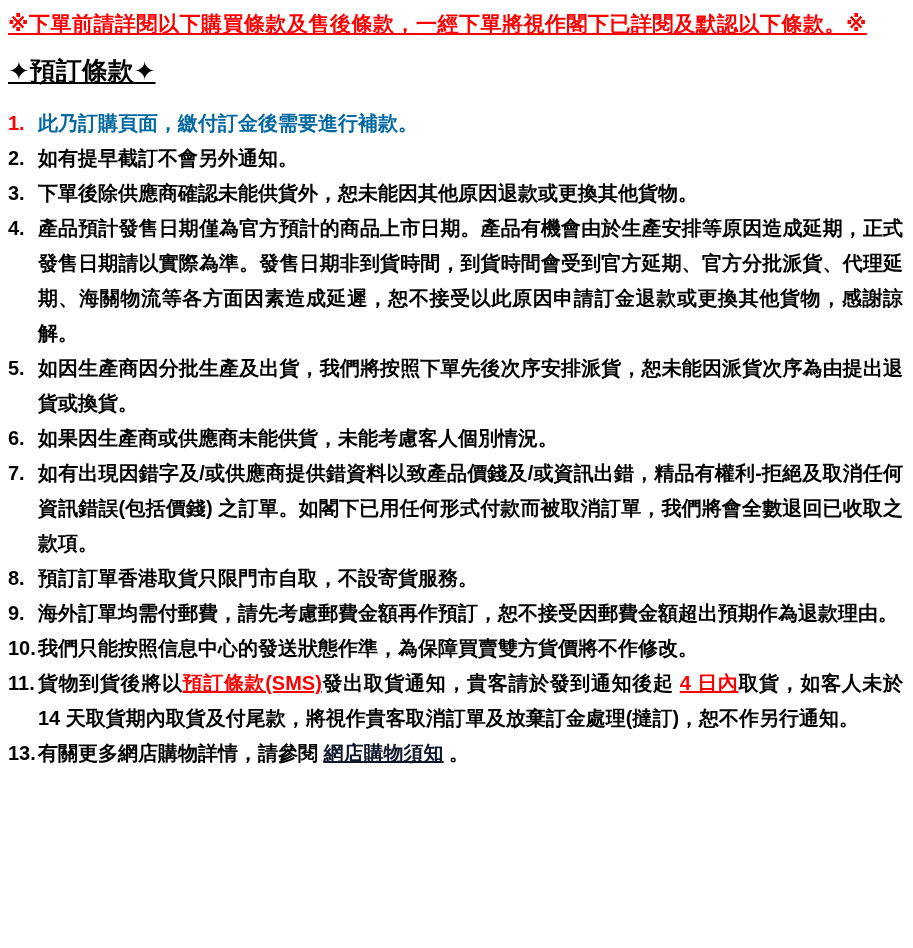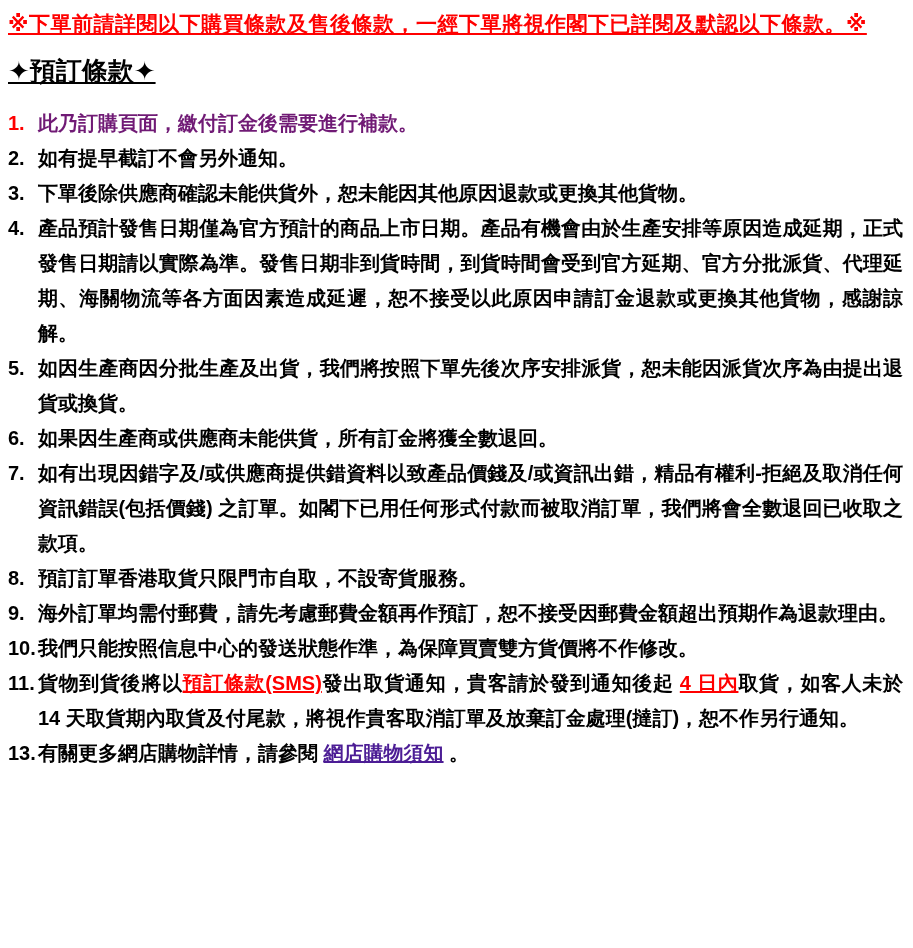--- a/index.html
+++ b/index.html
@@ -45,27 +45,27 @@
   .term-num {
     flex: 0 0 30px;
     width: 30px;
   }
   .term-body {
     flex: 1;
     text-align: justify;
   }
   .red { color: #ff0000; }
   .seg-normal { color: #000000; margin-top: 45px; }
-  .seg-red { color: #701a75; }
+  .seg-red { color: #0369a1; }
   .seg-redlink {
     color: #ff0000;
     text-decoration: underline;
   }
   .seg-bluelink {
-    color: #4c1d95;
+    color: #0f172a;
     text-decoration: underline;
     cursor: pointer;
   }
 </style>
 </head>
 <body>
 
 <div class="page">
   <div class="notice">※下單前請詳閱以下購買條款及售後條款，一經下單將視作閣下已詳閱及默認以下條款。※</div>
   <div class="section-title">✦預訂條款✦</div>
@@ -85,21 +85,21 @@
       <div class="term-row">
         <span class="term-num">4.</span>
         <span class="term-body"><span class="seg-normal">產品預計發售日期僅為官方預計的商品上市日期。產品有機會由於生產安排等原因造成延期，正式發售日期請以實際為準。發售日期非到貨時間，到貨時間會受到官方延期、官方分批派貨、代理延期、海關物流等各方面因素造成延遲，恕不接受以此原因申請訂金退款或更換其他貨物，感謝諒解。</span></span>
       </div>
       <div class="term-row">
         <span class="term-num">5.</span>
         <span class="term-body"><span class="seg-normal">如因生產商因分批生產及出貨，我們將按照下單先後次序安排派貨，恕未能因派貨次序為由提出退貨或換貨。</span></span>
       </div>
       <div class="term-row">
         <span class="term-num">6.</span>
-        <span class="term-body"><span class="seg-normal">如果因生產商或供應商未能供貨，所有訂金將獲全數退回。</span></span>
+        <span class="term-body"><span class="seg-normal">如果因生產商或供應商未能供貨，未能考慮客人個別情況。</span></span>
       </div>
       <div class="term-row">
         <span class="term-num">7.</span>
         <span class="term-body"><span class="seg-normal">如有出現因錯字及/或供應商提供錯資料以致產品價錢及/或資訊出錯，精品有權利-拒絕及取消任何資訊錯誤(包括價錢) 之訂單。如閣下已用任何形式付款而被取消訂單，我們將會全數退回已收取之款項。</span></span>
       </div>
       <div class="term-row">
         <span class="term-num">8.</span>
         <span class="term-body"><span class="seg-normal">預訂訂單香港取貨只限門市自取，不設寄貨服務。</span></span>
       </div>
       <div class="term-row">

